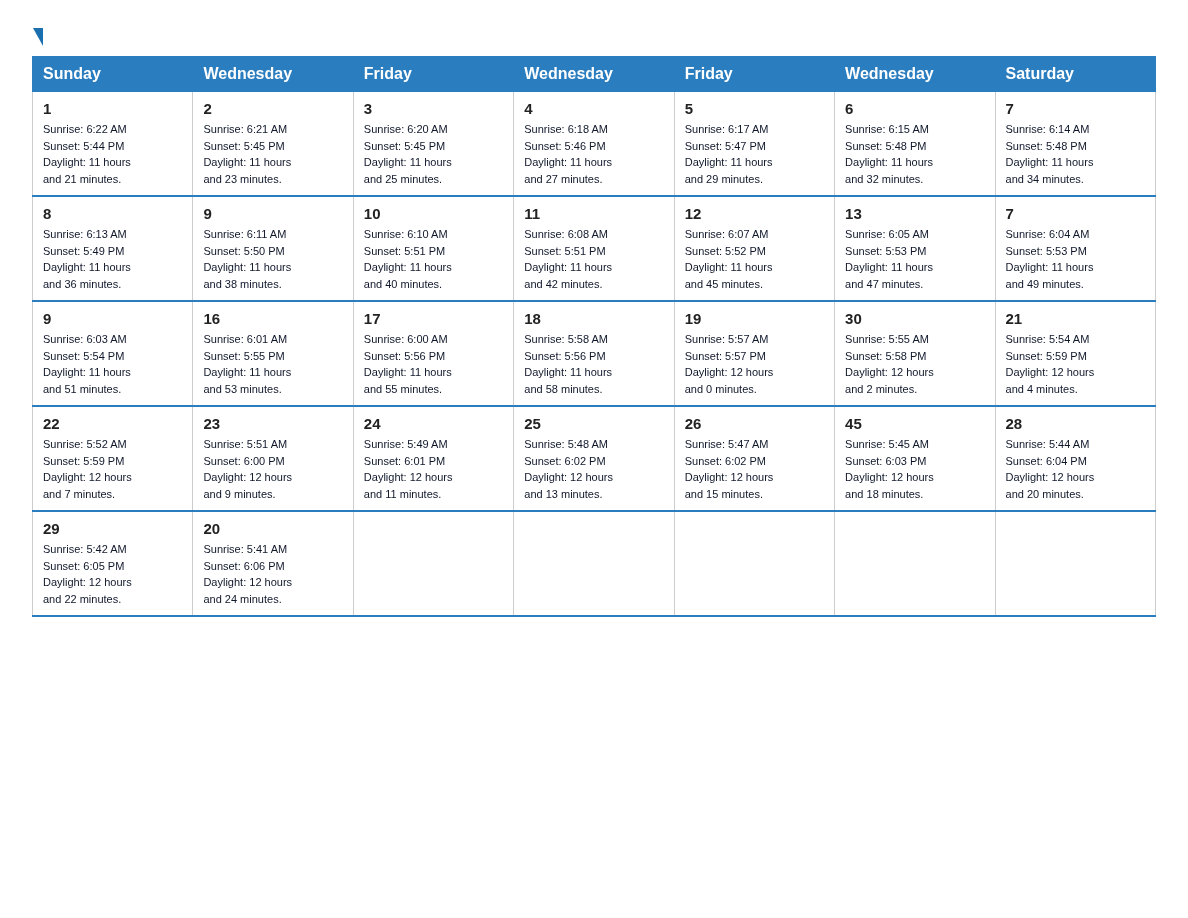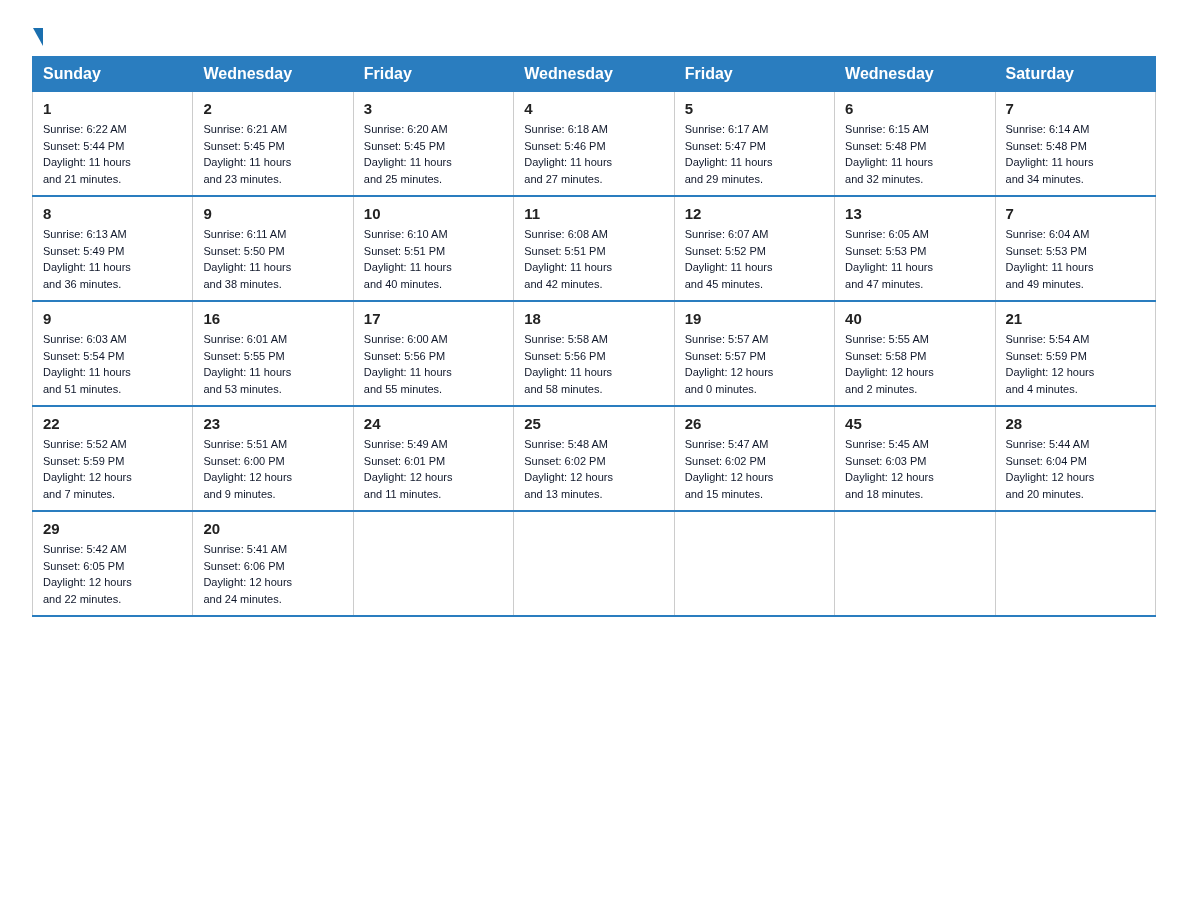--- a/index.html
+++ b/index.html
@@ -207,21 +207,21 @@
         </td>
         <td>
           <span class="day-number">18</span>
         <div class="day-info">Sunrise: 5:58 AM<br>Sunset: 5:56 PM<br>Daylight: 11 hours<br> and 58 minutes.</div>
         </td>
         <td>
           <span class="day-number">19</span>
         <div class="day-info">Sunrise: 5:57 AM<br>Sunset: 5:57 PM<br>Daylight: 12 hours<br> and 0 minutes.</div>
         </td>
         <td>
-          <span class="day-number">40</span>
+          <span class="day-number">30</span>
         <div class="day-info">Sunrise: 5:55 AM<br>Sunset: 5:58 PM<br>Daylight: 12 hours<br> and 2 minutes.</div>
         </td>
         <td>
           <span class="day-number">21</span>
         <div class="day-info">Sunrise: 5:54 AM<br>Sunset: 5:59 PM<br>Daylight: 12 hours<br> and 4 minutes.</div>
         </td>
       </tr>
       <tr>
         <td>
           <span class="day-number">22</span>

